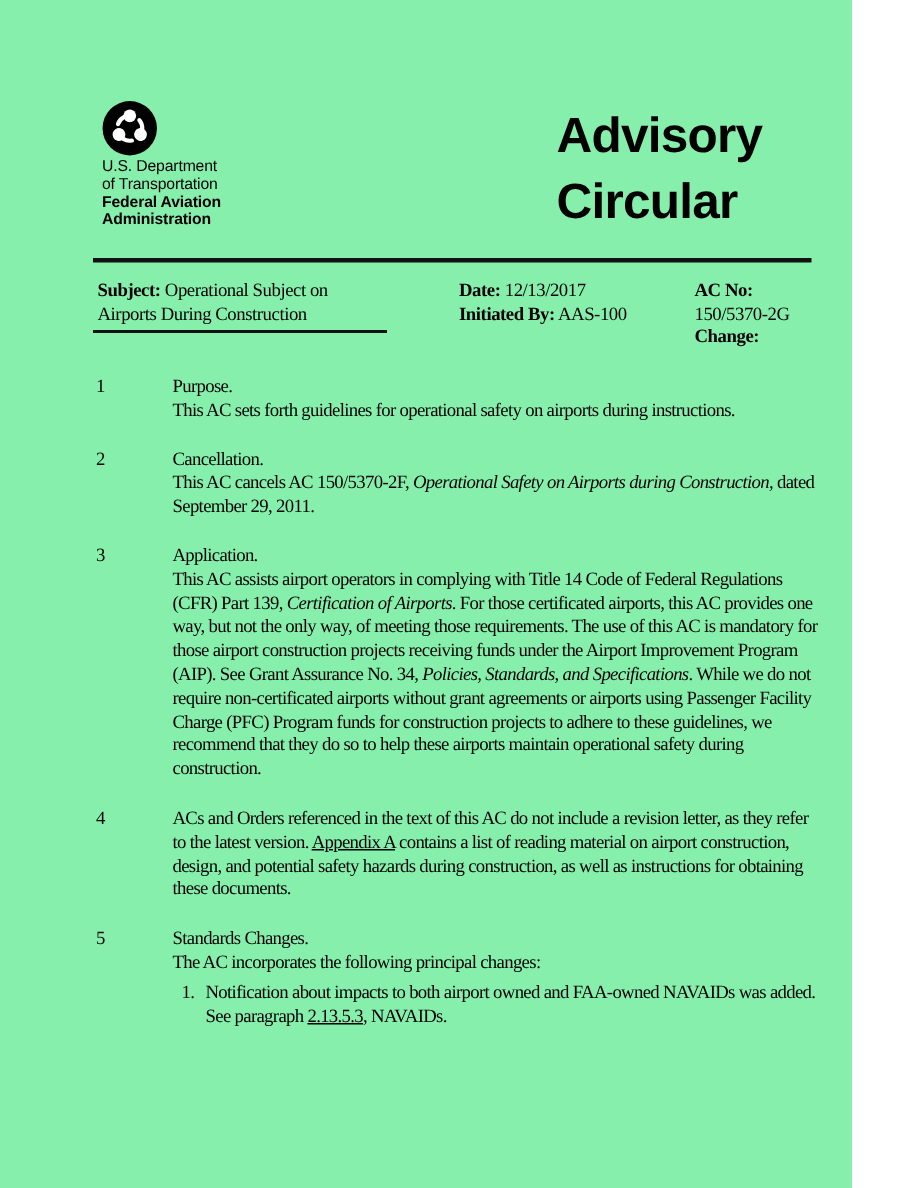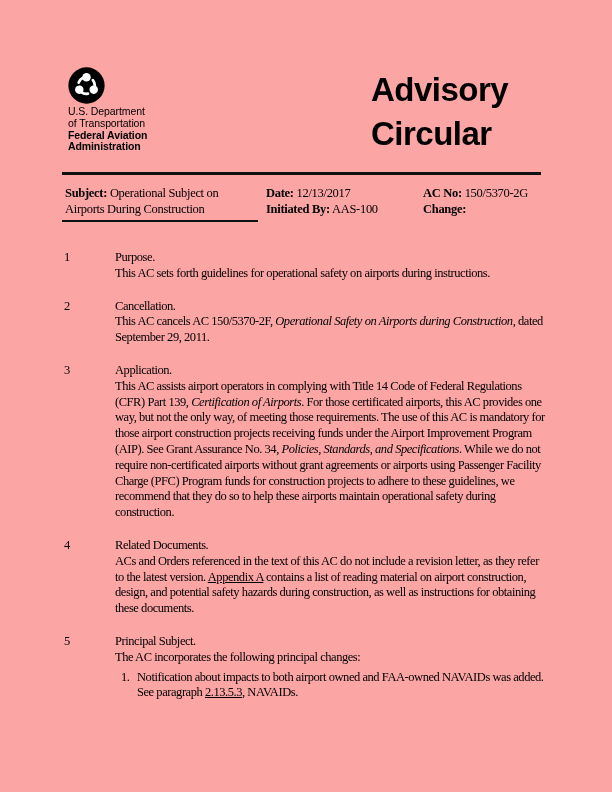--- a/index.html
+++ b/index.html
@@ -1,20 +1,20 @@
 <!DOCTYPE html>
 <html><head>
 <meta charset="utf-8">
 <style>
   * { margin:0; padding:0; box-sizing:border-box; }
   html,body { background:#ffffff; }
   .page {
     position:relative;
-    width:612px; height:792px;
-    background:#fca5a5;
+    width:568px; height:792px;
+    background:#86efac;
     color:#000;
     font-family:"Liberation Serif", serif;
     overflow:hidden;
   }
   .b { font-weight:bold; }
   .it { font-style:italic; }
   .ln { text-decoration:underline; cursor:pointer; }
 
   
   .logo-icon { position:absolute; left:68px; top:67px; }
@@ -31,21 +31,21 @@
 
   .rule-top { position:absolute; left:62px; top:172px; width:479px; height:3.4px; background:#111; }
   .rule-sub { position:absolute; left:62px; top:220px; width:196px; height:2px; background:#111; }
 
   
   .meta {
     position:absolute; left:65px; top:186px; width:480px;
     display:flex; font-size:12.5px; line-height:15.5px; letter-spacing:-0.3px;
   }
   .meta .c1 { width:185px; margin-right:16px; }
-  .meta .c2 { width:141px; margin-right:16px; }
+  .meta .c2 { width:141px; margin-right:16px;margin-left:40px; }
   .meta .c3 { flex:1; }
 
   
   .content {
     position:absolute; left:64px; top:250px; width:482px;
     font-size:12.5px; line-height:15.8px; letter-spacing:-0.45px;
   }
   .section { display:flex; margin-bottom:17px; }
   .num  { width:51px; flex:none; }
   .sbody { flex:1; }
@@ -148,31 +148,30 @@
         <div class="shead">Application.</div>
         <div class="para">
           <span>This AC assists airport operators in complying with Title 14 Code of Federal Regulations (CFR) Part 139, </span><span class="it">Certification of Airports</span><span>. For those certificated airports, this AC provides one way, but not the only way, of meeting those requirements. The use of this AC is mandatory for those airport construction projects receiving funds under the Airport Improvement Program (AIP). See Grant Assurance No. 34, </span><span class="it">Policies, Standards, and Specifications</span><span>. While we do not require non-certificated airports without grant agreements or airports using Passenger Facility Charge (PFC) Program funds for construction projects to adhere to these guidelines, we recommend that they do so to help these airports maintain operational safety during construction.</span>
         </div>
       </div>
     </div>
 
     <div class="section">
       <div class="num">4</div>
       <div class="sbody">
-        <div class="shead">Related Documents.</div>
         <div class="para">
           <span>ACs and Orders referenced in the text of this AC do not include a revision letter, as they refer to the latest version. </span><span class="ln">Appendix A</span><span> contains a list of reading material on airport construction, design, and potential safety hazards during construction, as well as instructions for obtaining these documents.</span>
         </div>
       </div>
     </div>
 
     <div class="section">
       <div class="num">5</div>
       <div class="sbody">
-        <div class="shead">Principal Subject.</div>
+        <div class="shead">Standards Changes.</div>
         <div class="para">
           <span>The AC incorporates the following principal changes:</span>
         </div>
         <div class="li">
           <div class="li-marker">1.</div>
           <div class="li-text">
             <span>Notification about impacts to both airport owned and FAA-owned NAVAIDs was added.  See paragraph </span><span class="ln">2.13.5.3</span><span>, NAVAIDs.</span>
           </div>
         </div>
       </div>

